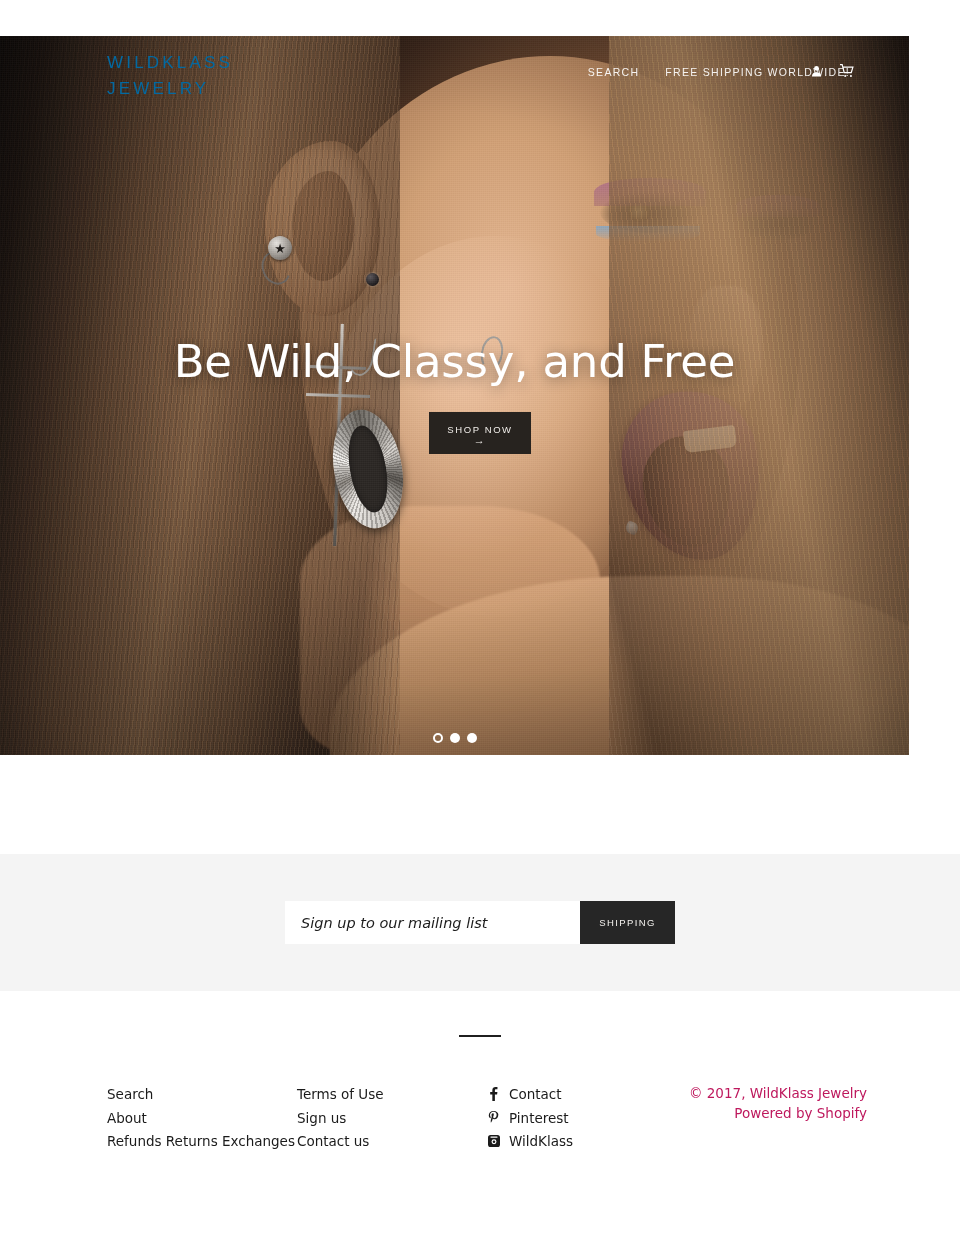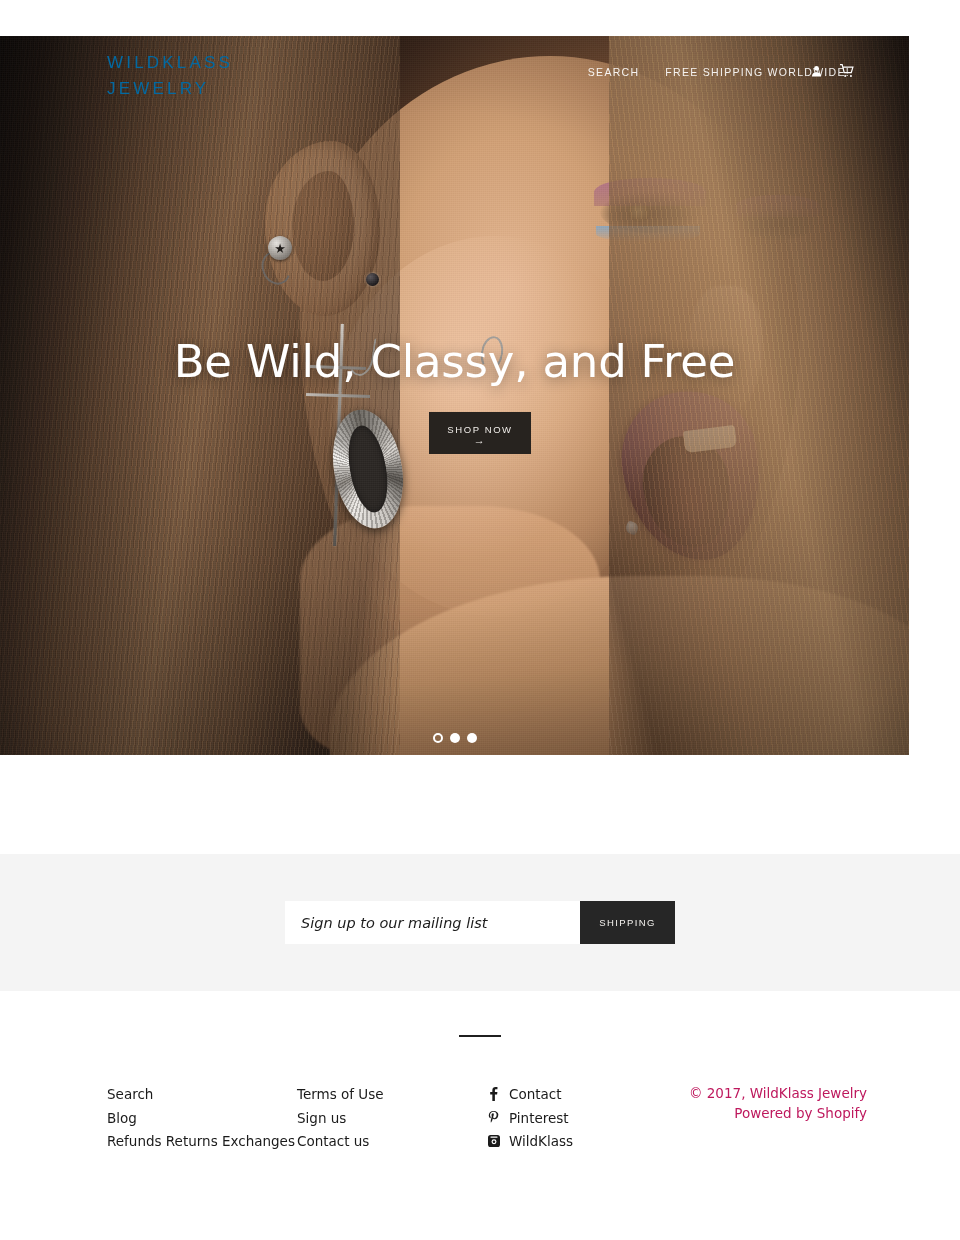--- a/index.html
+++ b/index.html
@@ -500,21 +500,21 @@
     </form>
   </section>
 
   <footer class="footer">
     <div class="footer-rule"></div>
 
     <div class="footer-cols">
 
       <div class="fcol fcol-1">
         <a class="flink" href="#">Search</a>
-        <a class="flink" href="#">Blog</a>
+        <a class="flink" href="#">About</a>
         <a class="flink" href="#">Refunds Returns Exchanges</a>
       </div>
 
       <div class="fcol fcol-2">
         <a class="flink" href="#">Terms of Use</a>
         <a class="flink" href="#">Sign us</a>
         <a class="flink" href="#">Contact us</a>
       </div>
 
       <div class="fcol fcol-3">

